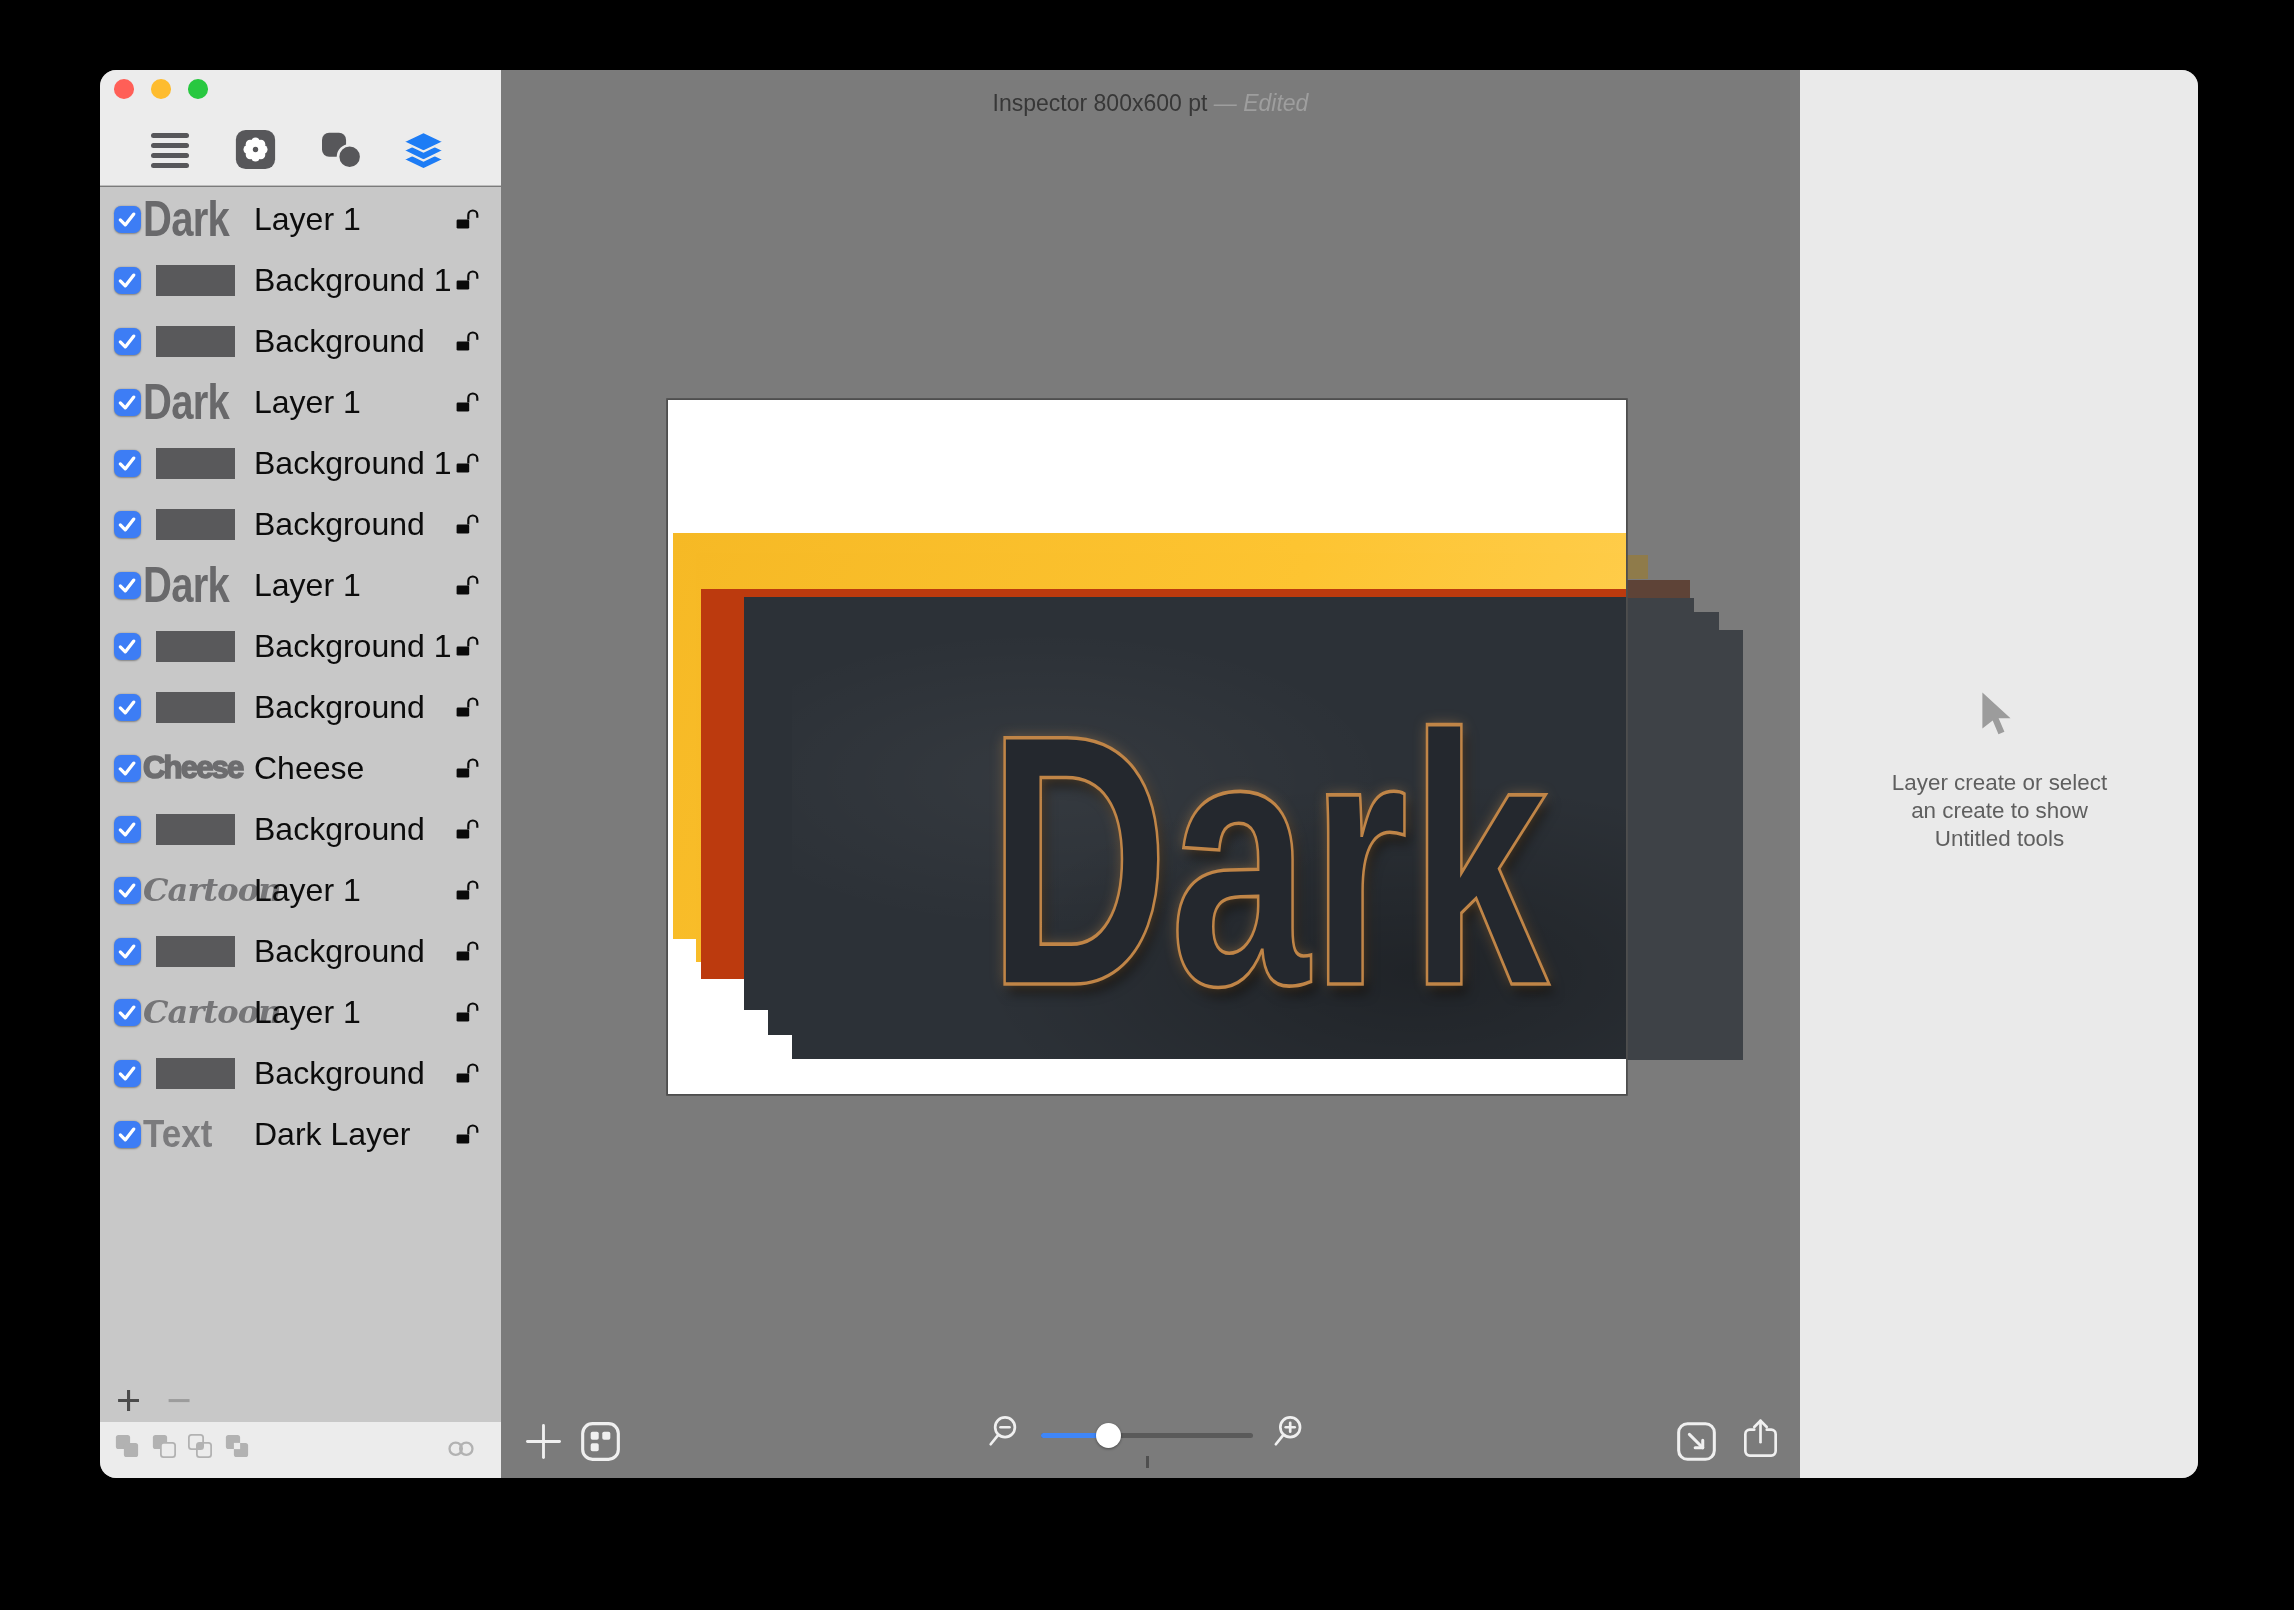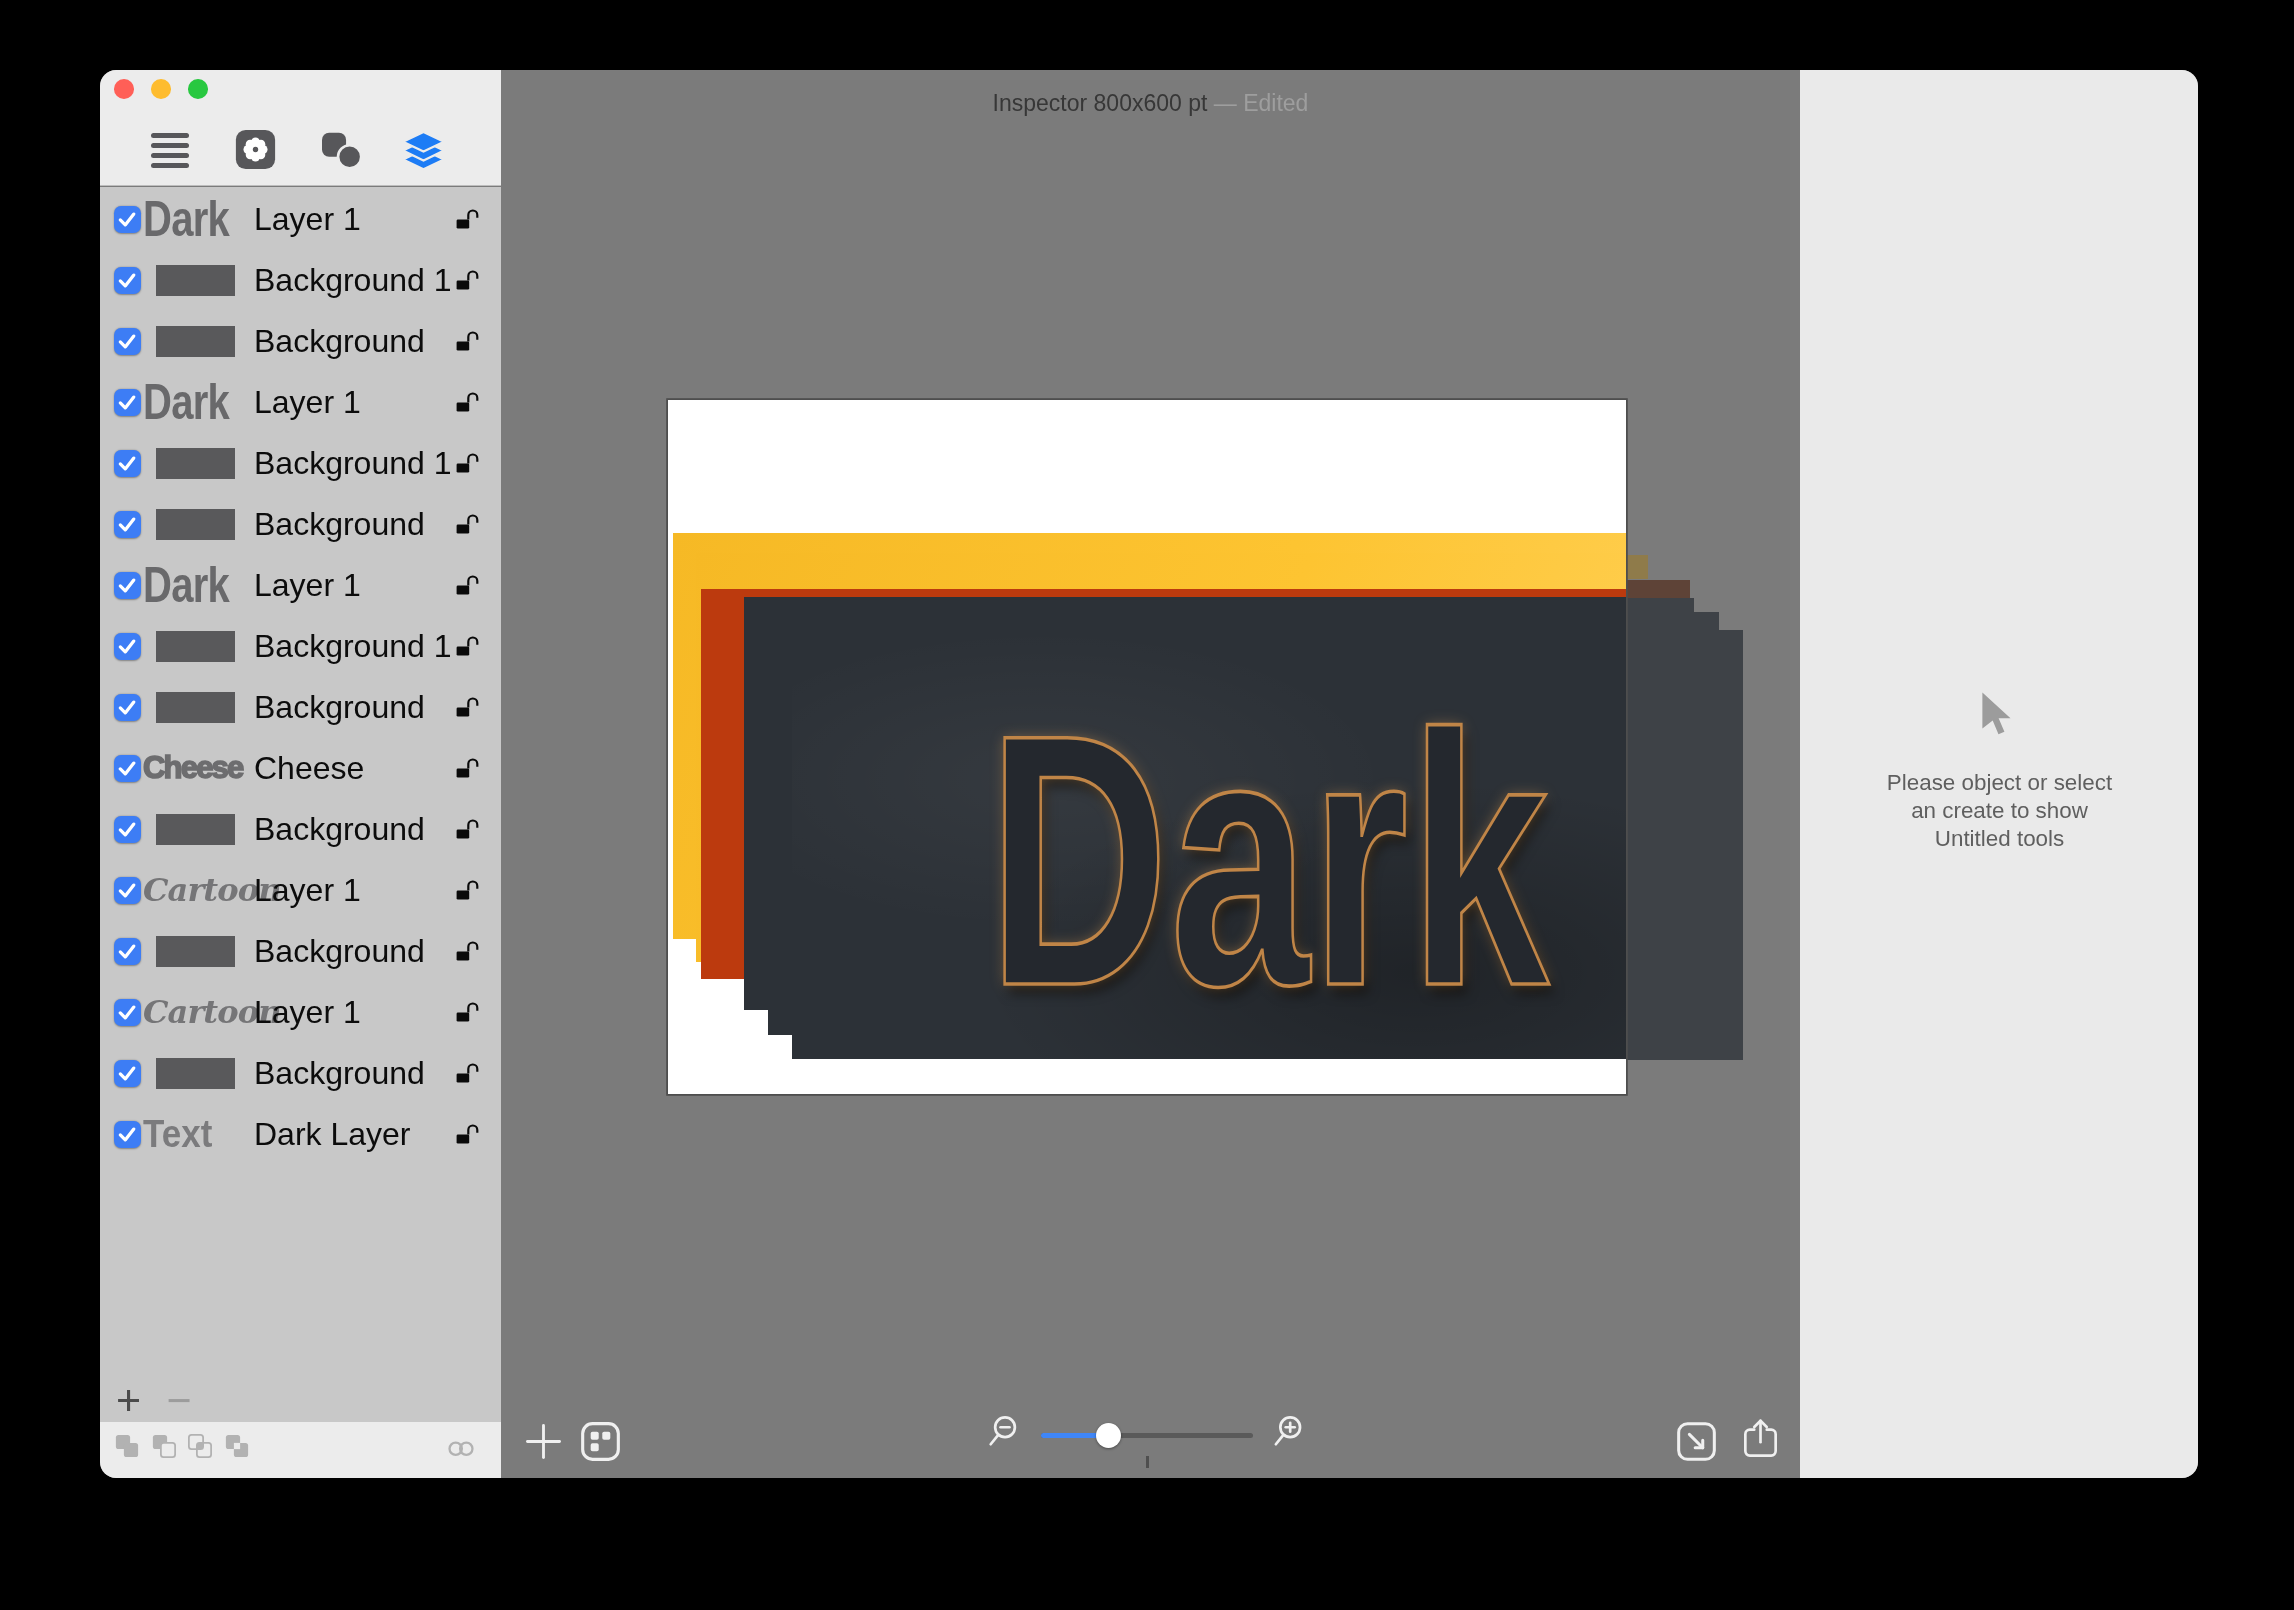--- a/index.html
+++ b/index.html
@@ -40,21 +40,21 @@
   .btn-add { font-size:43px; font-weight:300; color:#4b4b4b; display:inline-block; line-height:45px; }
   .btn-remove { font-size:43px; font-weight:300; color:#9c9c9c; display:inline-block; line-height:41px; margin-left:21.5px; }
 
   .left-footer { position:absolute; left:0; top:1352px; width:401px; height:56px; background:#ececec; }
   .bool-icons { position:absolute; left:15px; top:11.6px; display:flex; gap:12.5px; }
   .link-icon { position:absolute; right:25px; top:16px; }
 
   
   .pane-center { position:absolute; left:401px; top:0; width:1299px; height:1408px; background:#7b7b7b; }
   .doc-title { position:absolute; left:0; top:19.7px; width:100%; text-align:center; font-size:23px; color:#373737; }
-  .doc-title .edited { color:#9e9e9e; }
+  .doc-title .edited { color:#9e9e9e;font-style:italic; }
 
   .artboard { position:absolute; left:167px; top:330px; width:958px; height:694px; background:#ffffff;
               overflow:hidden; box-shadow:0 0 0 1.8px #4e4e4e; }
   .yellow1 { position:absolute; left:4.5px;  top:133px; width:954px; height:406px;
              background:linear-gradient(115deg,#f6b925 0%, #fdc431 55%, #ffd055 100%); }
   .yellow2 { position:absolute; left:28px; top:153px; width:931px; height:409px;
              background:linear-gradient(115deg,#f6b925 0%, #fdc431 55%, #ffd055 100%); }
   .redrect { position:absolute; left:33px; top:189px; width:925px; height:390px; background:#bc3a0e; }
   .darkrect { position:absolute; background:#2c3137; }
   .d1 { left:76px;  top:197px; width:882px; height:413px; }
@@ -544,20 +544,20 @@
     </div>
   </div>
 
   <div class="pane-right">
     <div class="cursor-icon">
       <svg width="38" height="50" viewBox="0 0 24 32">
         <path d="M2 1 L2 24 L8.6 18.9 L12.3 27.6 L16.1 26 L12.4 17.5 L20 17.5 Z" fill="#9c9c9c"></path>
       </svg>
     </div>
     <div class="inspector-msg">
-      <div>Please object or select</div>
+      <div>Layer create or select</div>
       <div>an create to show</div>
       <div>Untitled tools</div>
     </div>
   </div>
 
 </div>
 
 
 </body></html>

